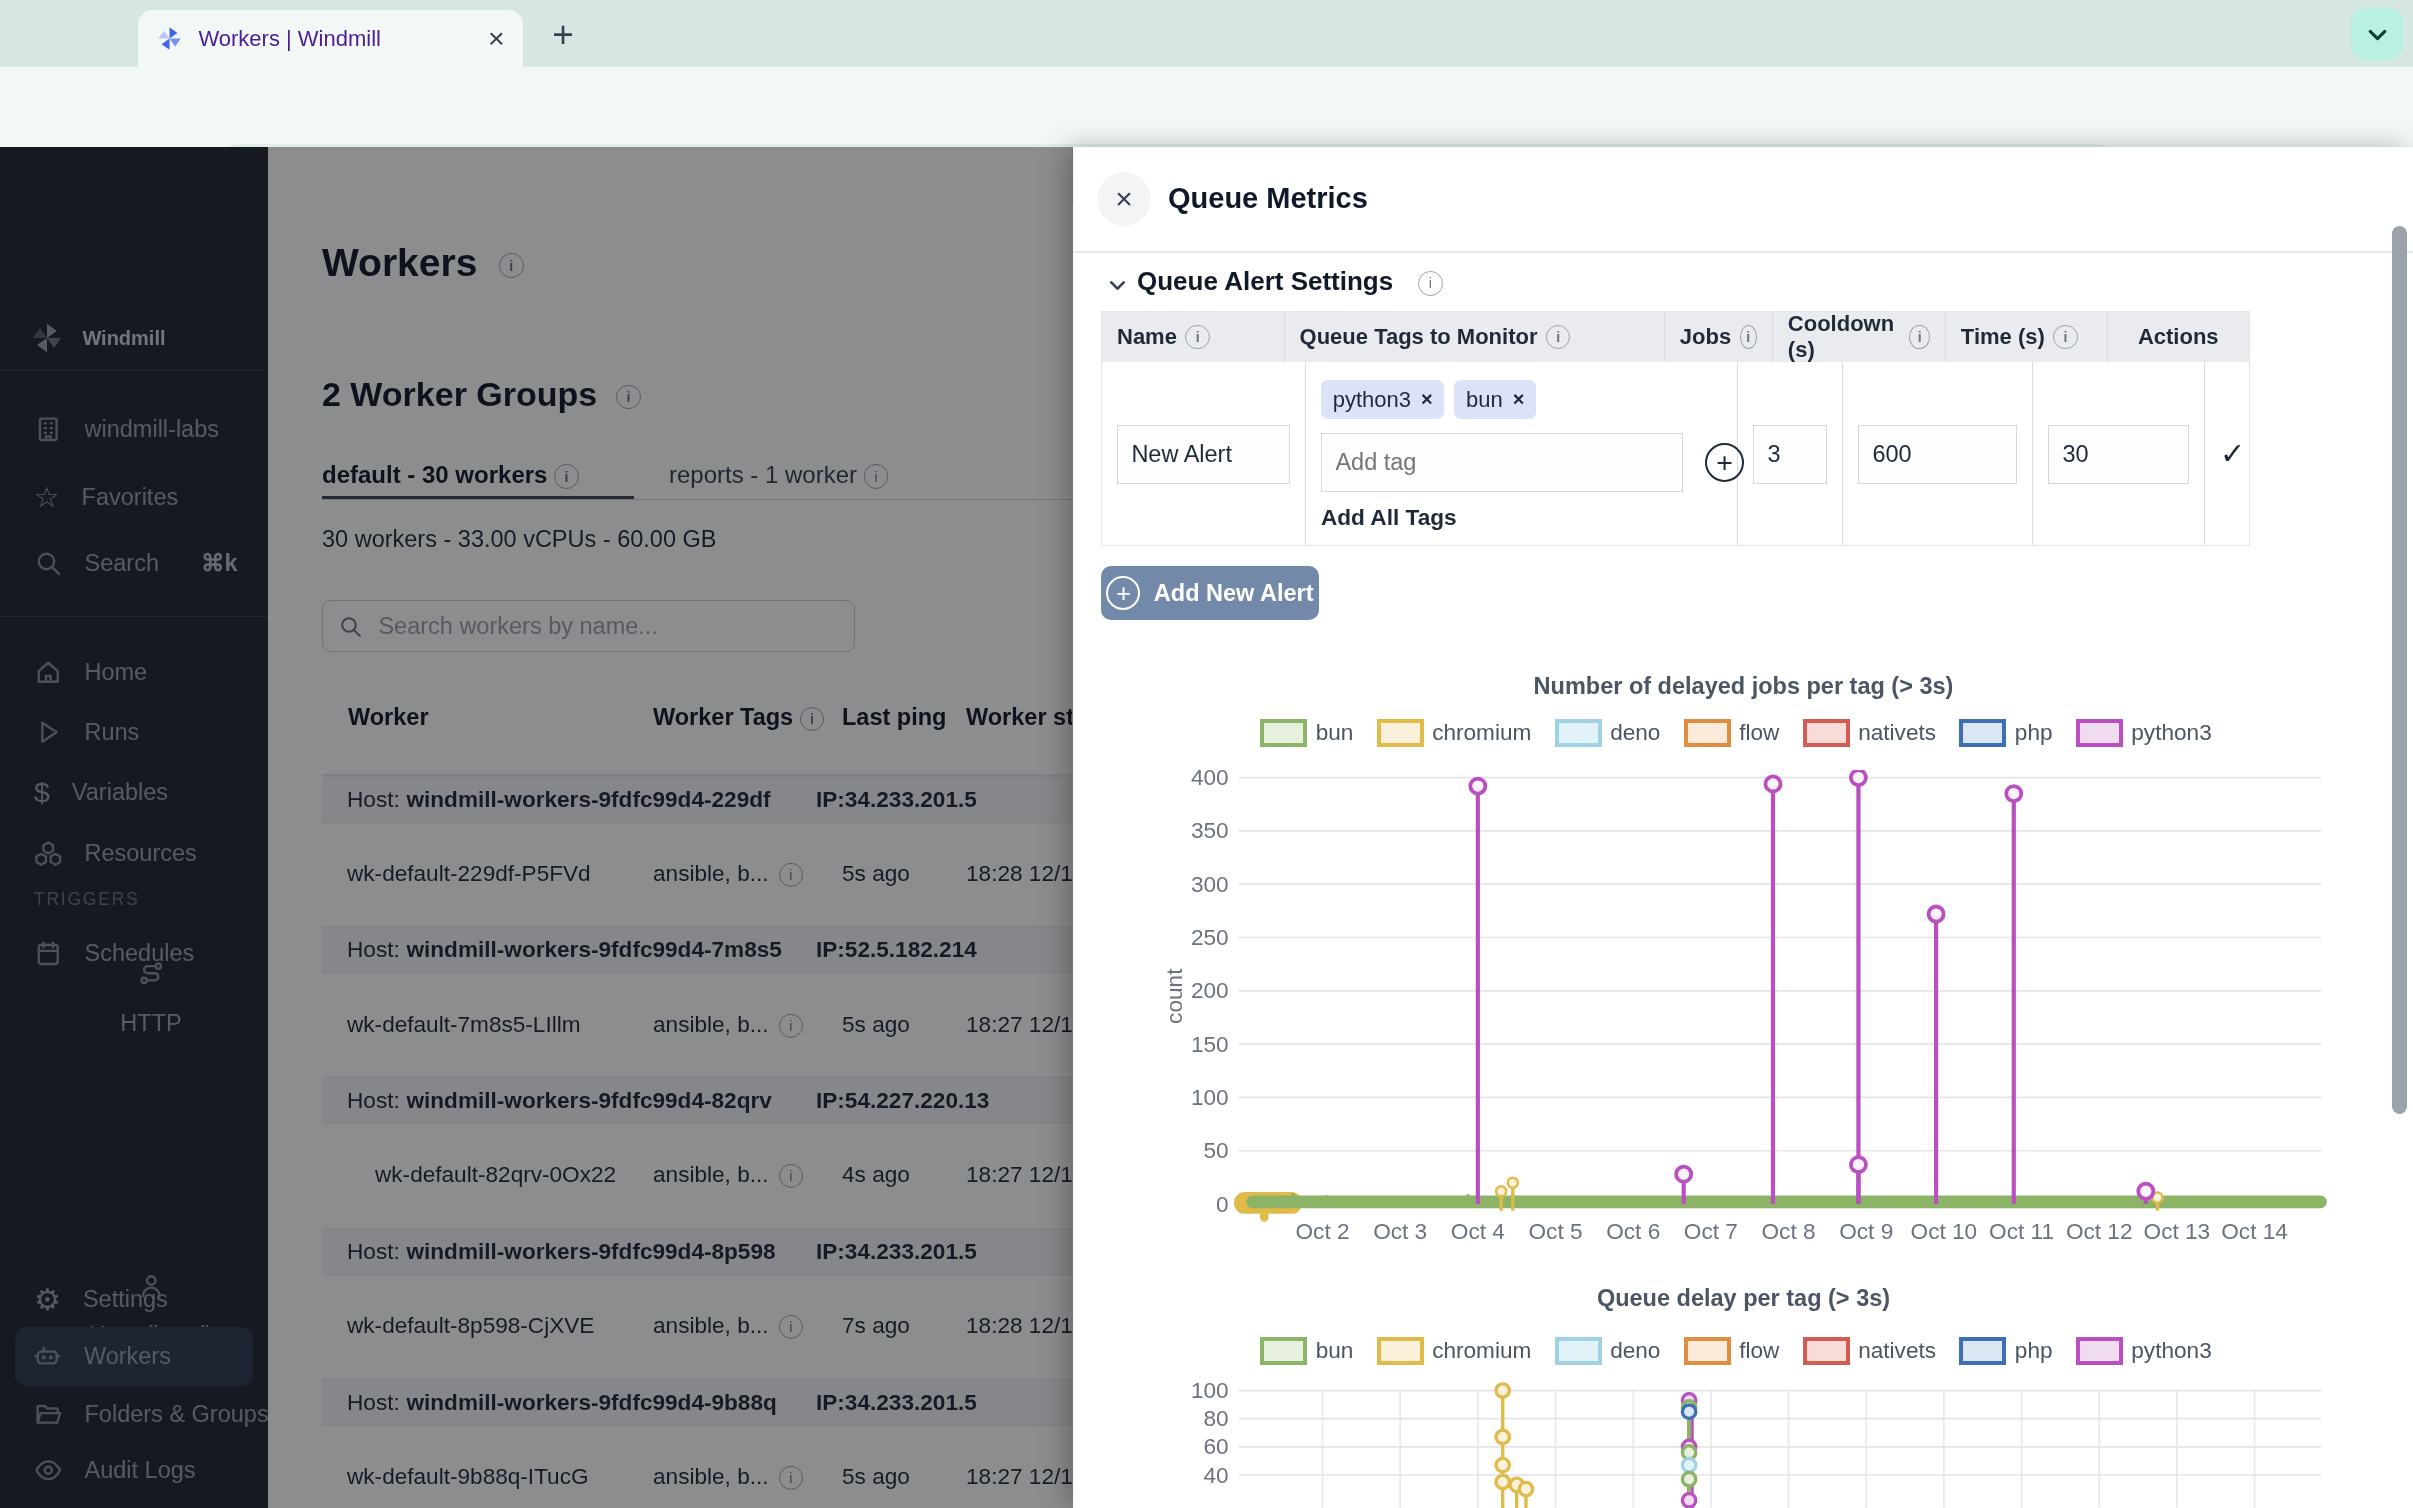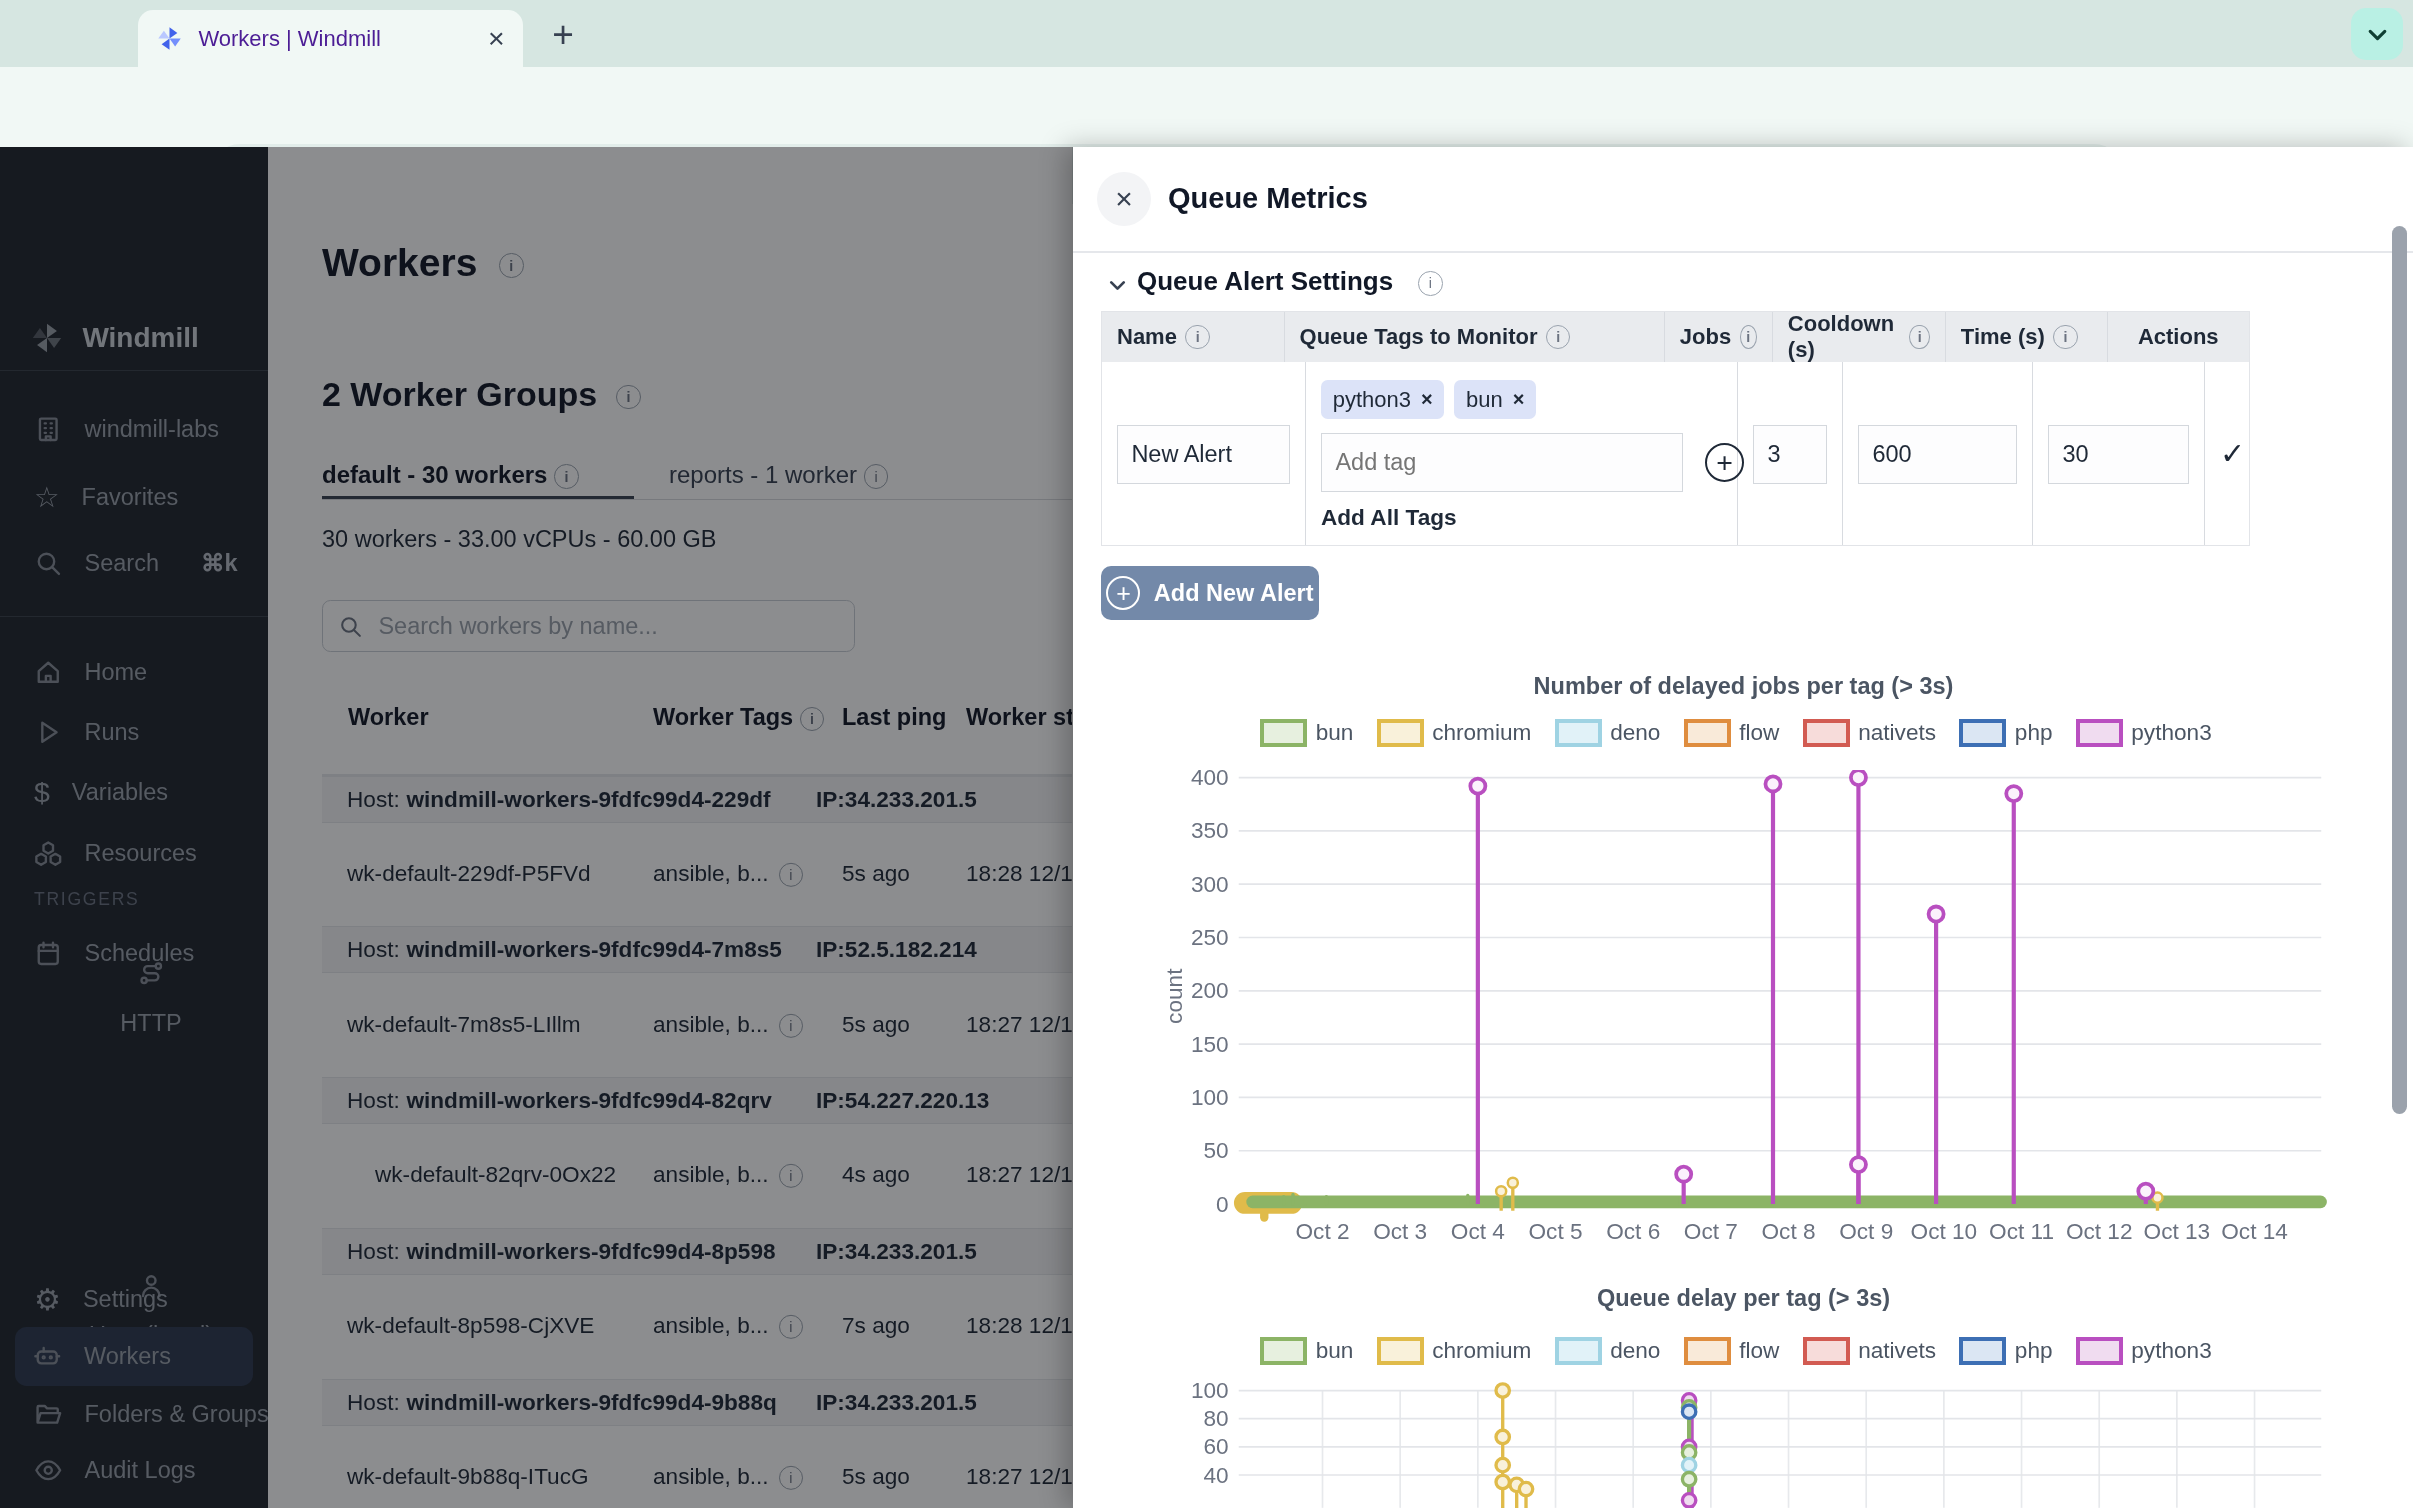--- a/index.html
+++ b/index.html
@@ -30,21 +30,21 @@
   #kebab{left:2362px;}
 
   
   #sidebar{position:absolute;left:0;top:147px;width:268px;height:1361px;background:#20262e;}
   .srow{position:absolute;left:0;width:268px;height:54px;display:flex;align-items:center;gap:22px;
     padding-left:34px;box-sizing:border-box;color:#9aa1ab;font-size:23.5px;white-space:nowrap;}
   .srow svg{flex:0 0 auto;}
   .srow.sel{left:15px;width:238px;height:59px;padding-left:18.4px;background:#2e3a50;border-radius:11.7px;}
   .sdiv{position:absolute;left:0;width:268px;height:0.8px;background:#39404a;}
   #brand{position:absolute;left:0;top:159px;width:268px;height:64px;display:flex;align-items:center;gap:18.4px;
-    padding-left:30px;box-sizing:border-box;color:#cfd4da;font-size:28px;font-weight:bold;}
+    padding-left:30px;box-sizing:border-box;color:#cfd4da;font-size:20px;font-weight:bold;}
   .trig{position:absolute;left:34px;color:#6a7280;font-size:17.6px;letter-spacing:1.7px;}
   .kbd{margin-left:20px;color:#b6bcc5;font-weight:bold;}
 
   
   #main{position:absolute;left:268px;top:147px;width:804px;height:1361px;background:#fff;overflow:hidden;}
   .h1{position:absolute;left:54px;font-weight:bold;color:#111827;}
   .info{display:inline-flex;align-items:center;justify-content:center;width:22.6px;height:22.6px;
     border:1.7px solid #9aa3ae;border-radius:50%;color:#6b7280;font-size:14.2px;vertical-align:middle;}
   .info::after{content:"i";}
   #tabs .tabl{position:absolute;top:314px;font-size:24px;}

